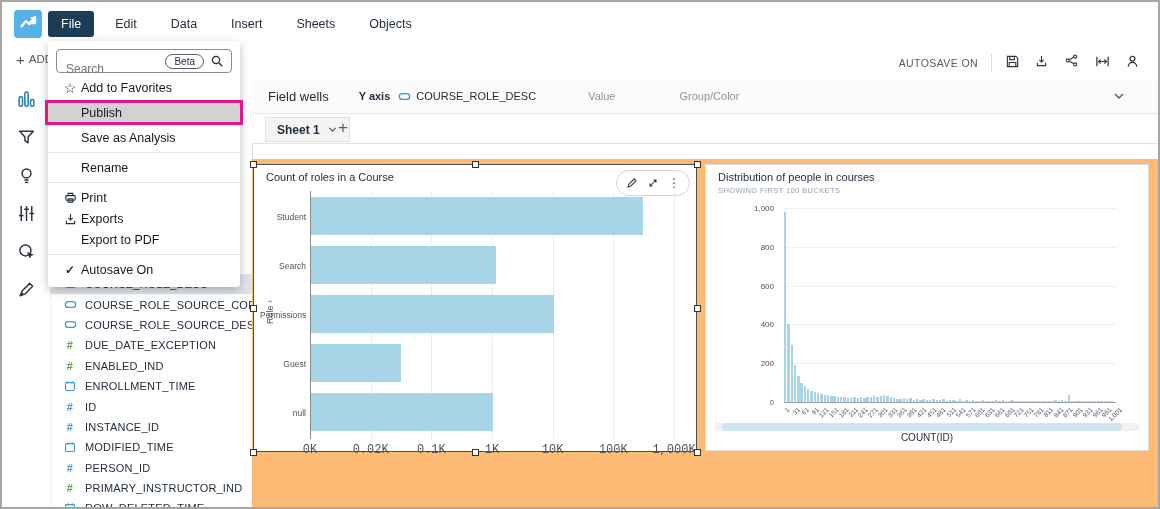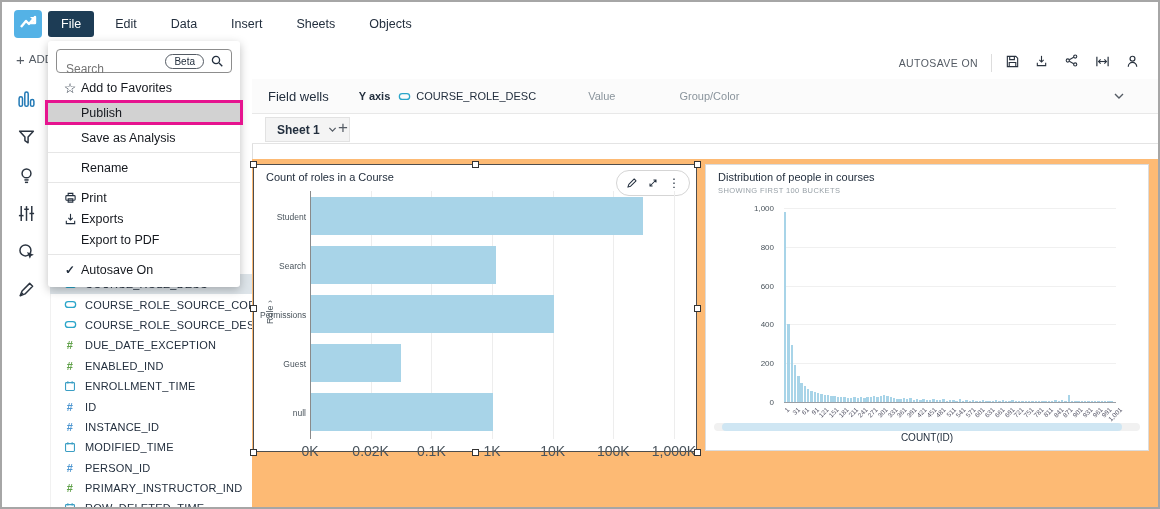--- a/index.html
+++ b/index.html
@@ -52,21 +52,21 @@
   .card-sub{position:absolute;left:12px;top:21px;font-size:7.5px;letter-spacing:.4px;color:#98a1a8;}
   .viz-pill{position:absolute;right:6px;top:5px;height:24px;border:1px solid #d5d5d5;border-radius:14px;background:#fff;
             display:flex;align-items:center;gap:9px;padding:0 9px;color:#232f3e;}
   .viz-pill .dots{font-size:12px;line-height:12px;color:#232f3e;}
   
   .axisline{position:absolute;left:56px;top:26px;width:1px;height:248px;background:#8a8a8a;}
   .vgrid{position:absolute;top:26px;width:1px;height:248px;background:#ededed;}
   .bbar{position:absolute;left:57px;height:38px;background:#a8d4e8;}
   .blabel{position:absolute;left:6px;width:46px;text-align:right;font-size:8.5px;color:#4a545c;}
   .xtick{position:absolute;top:278px;width:0;}
-  .xtick span{position:absolute;transform:translateX(-50%);font-size:14px;color:#4a545c;white-space:nowrap;}
+  .xtick span{position:absolute;transform:translateX(-50%);font-size:12px;color:#4a545c;white-space:nowrap;font-family:Liberation Mono, monospace;}
   .yaxis-title{position:absolute;left:4px;top:142px;transform:rotate(-90deg);transform-origin:center;
                font-size:9px;color:#4a545c;white-space:nowrap;}
   
   .hgrid{position:absolute;left:78px;right:32px;height:1px;background:#f0f0f0;}
   .hylabel{position:absolute;width:60px;right:374px;text-align:right;font-size:8px;color:#4a545c;}
   .haxis{position:absolute;left:78px;right:32px;top:237px;height:1px;background:#9a9fa5;}
   .hbars{position:absolute;left:78px;top:43px;width:332px;height:194px;display:flex;align-items:flex-end;}
   .hbar{flex:none;background:#a8d4e8;}
   .hxa{position:absolute;top:241px;width:0;}
   .hxa span{position:absolute;right:0;top:0;transform-origin:100% 0;transform:rotate(-45deg);font-size:6.5px;color:#556;white-space:nowrap;}

